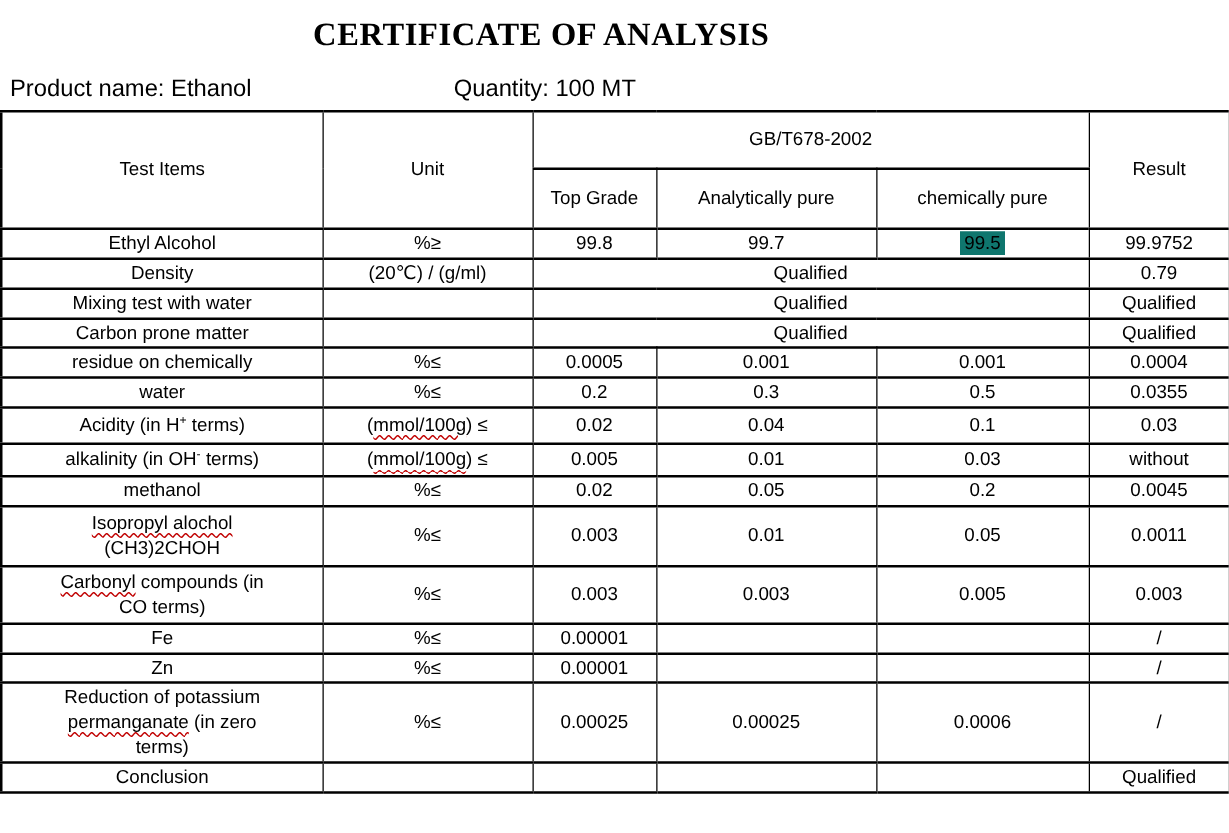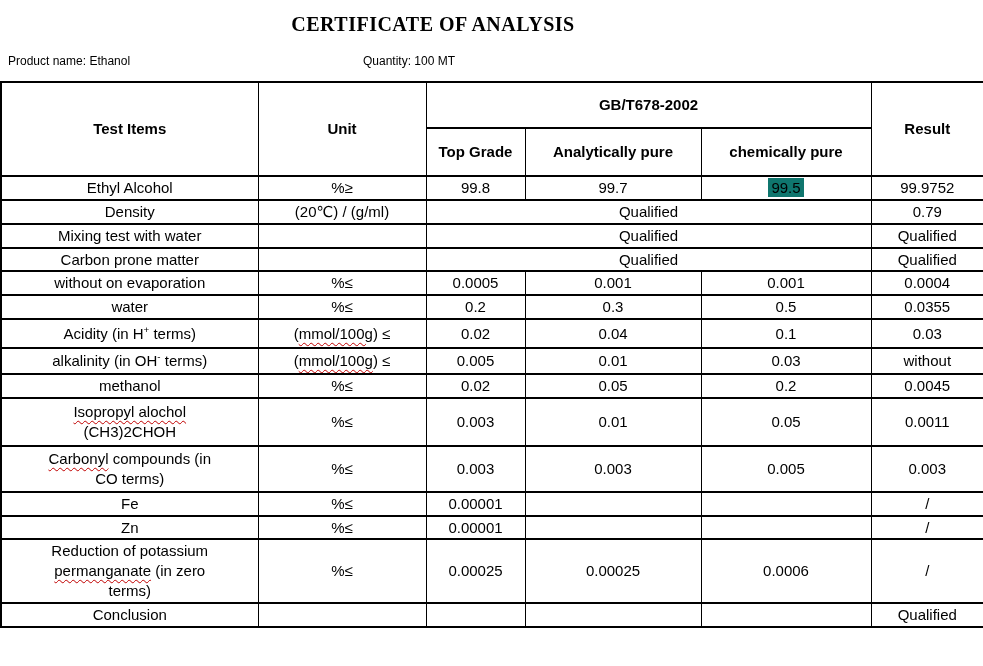--- a/index.html
+++ b/index.html
@@ -9,32 +9,32 @@
     color: #000000;
   }
   body {
     width: 983px;
     height: 666px;
     overflow: hidden;
     font-family: "Liberation Sans", "DejaVu Sans", sans-serif;
   }
   .page-title {
     font-family: "Liberation Serif", "DejaVu Serif", serif;
-    font-size: 20px;
+    font-size: 26px;
     font-weight: bold;
     letter-spacing: 0.5px;
     margin: 13px 0 0 0;
     width: 866px;
     text-align: center;
     white-space: nowrap;
   }
   .meta-row {
     margin-top: 18px;
     padding-left: 8px;
-    font-size: 12px;
+    font-size: 19px;
     height: 21px;
     white-space: nowrap;
   }
   .meta-row .product-label {
     display: inline-block;
     min-width: 355px;
   }
   table.coa {
     border-collapse: collapse;
     table-layout: fixed;
@@ -46,21 +46,21 @@
     border: 1px solid #000;
     border-top-width: 2px;
     border-bottom-width: 2px;
     text-align: center;
     vertical-align: middle;
     font-size: 15px;
     line-height: 1.32;
     padding: 1px 2px;
     overflow: hidden;
   }
-  table.coa th { font-weight: bold; }
+  table.coa th { font-weight: normal; }
   tr.hrow1 { height: 46px; }
   tr.hrow2 { height: 48px; }
   sup.seg-sup {
     font-size: 0.65em;
     vertical-align: super;
     line-height: 0;
   }
   .wavy {
     text-decoration-line: underline;
     text-decoration-style: wavy;
@@ -128,21 +128,21 @@
           <td colspan="3"><span>Qualified</span></td>
           <td><span>Qualified</span></td>
         </tr>
         <tr style="height: 23px;">
           <td><span>Carbon prone matter</span></td>
           <td></td>
           <td colspan="3"><span>Qualified</span></td>
           <td><span>Qualified</span></td>
         </tr>
         <tr style="height: 22px;">
-          <td><span>without on evaporation</span></td>
+          <td><span>residue on chemically</span></td>
           <td><span>%≤</span></td>
           <td><span>0.0005</span></td>
           <td><span>0.001</span></td>
           <td><span>0.001</span></td>
           <td><span>0.0004</span></td>
         </tr>
         <tr style="height: 23px;">
           <td><span>water</span></td>
           <td><span>%≤</span></td>
           <td><span>0.2</span></td>

